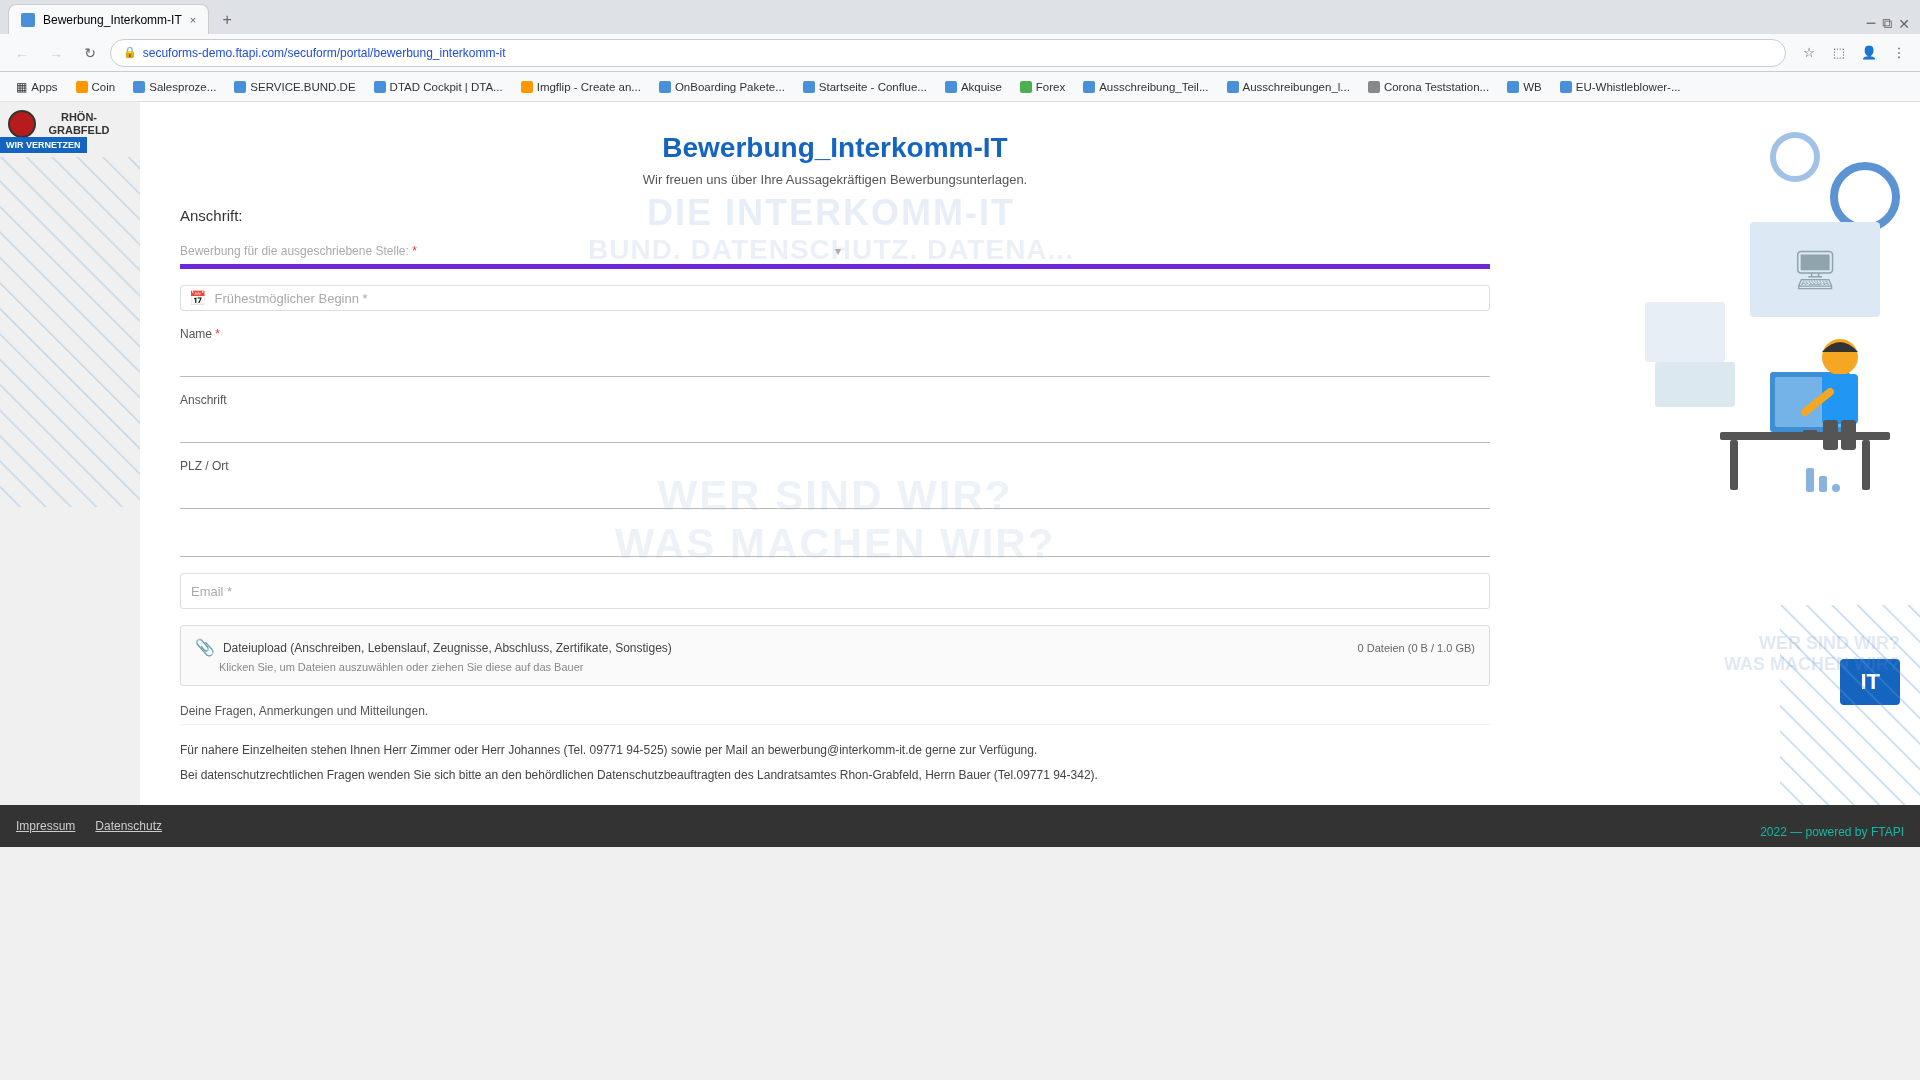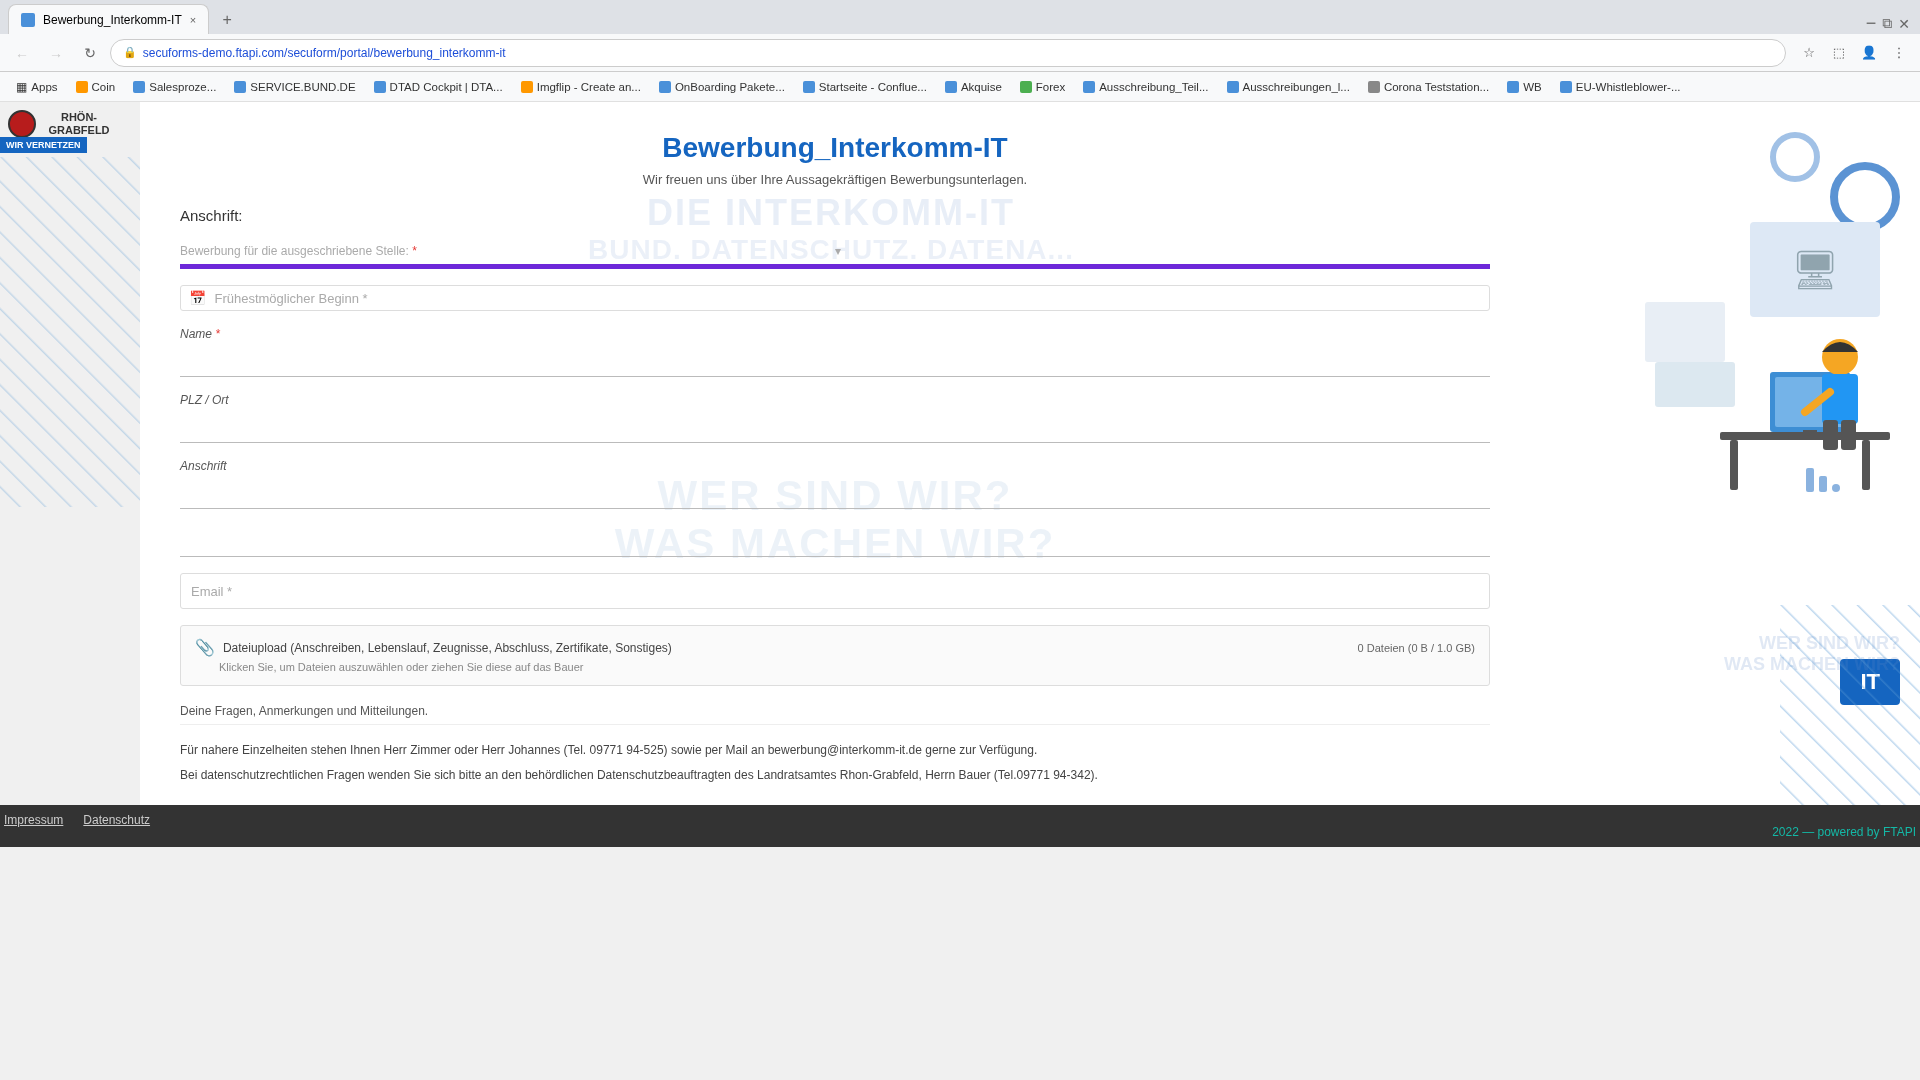--- a/index.html
+++ b/index.html
@@ -270,21 +270,20 @@
     
     .form-group {
       margin-bottom: 16px;
       position: relative;
     }
     .form-label {
       display: block;
       font-size: 12px;
       color: #555;
       margin-bottom: 4px;
-      font-style: italic;
     }
 
     .form-control {
       width: 100%;
       height: 32px;
       border: none;
       border-bottom: 1px solid #bbb;
       outline: none;
       font-size: 13px;
       padding: 4px 0;
@@ -371,22 +370,22 @@
       line-height: 1.6;
       margin-top: 16px;
     }
 
     
     .footer-bar {
       width: 100%;
       background: #333;
       color: #ccc;
       display: flex;
-      align-items: flex-start;
-      padding: 8px 4px;
+      align-items: center;
+      padding: 8px 16px;
       font-size: 12px;
       gap: 20px;
     }
     .footer-link {
       color: #ccc;
       text-decoration: underline;
       cursor: pointer;
     }
     .footer-right {
       margin-left: auto;
@@ -565,26 +564,26 @@
 
       <div class="form-group">
         <label class="form-label">
           <span>Name</span>
           <span style="color:#e53935;">*</span>
         </label>
         <input type="text" class="form-control" style="">
       </div>
 
       <div class="form-group">
+        <label class="form-label">Anschrift</label>
+        <input type="text" class="form-control" style="">
+      </div>
+
+      <div class="form-group">
         <label class="form-label">PLZ / Ort</label>
-        <input type="text" class="form-control" style="">
-      </div>
-
-      <div class="form-group">
-        <label class="form-label">Anschrift</label>
         <input type="text" class="form-control" style="">
       </div>
 
       <div class="form-group">
         <input type="text" class="form-control" style="">
       </div>
 
       <div class="form-group">
         <input type="email" class="form-control-outlined" placeholder="Email *" style="">
       </div>

